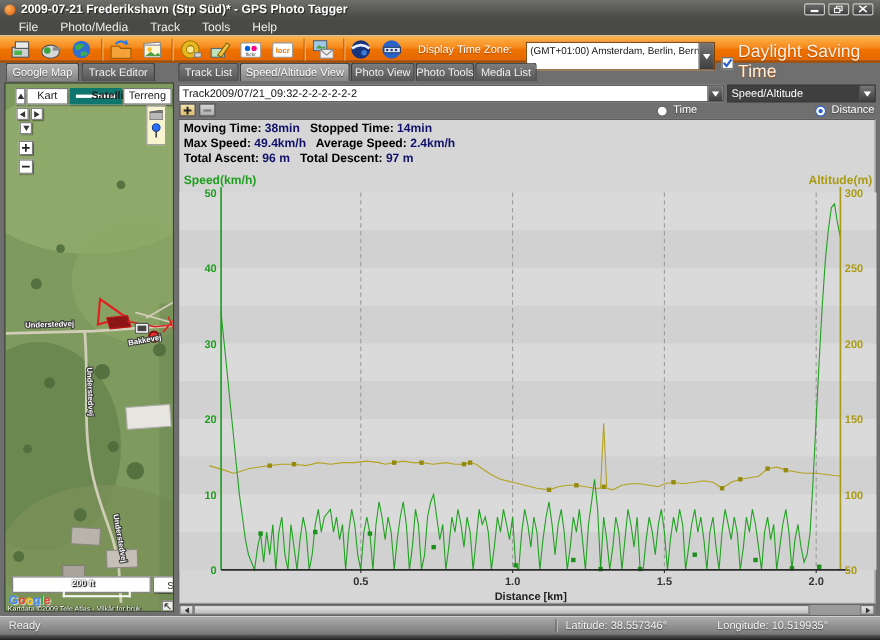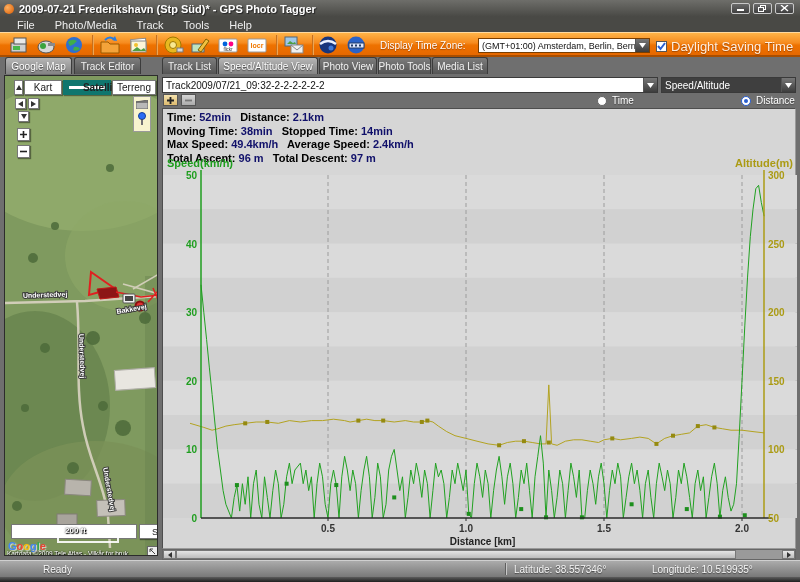--- a/index.html
+++ b/index.html
@@ -12,26 +12,26 @@
   .winbtns{position:absolute;right:6px;top:3px;display:flex;gap:3px;}
   .winbtn{width:19px;height:11px;background:linear-gradient(#6a6a6a,#3f3f3f);border:1px solid #c9c9c9;border-radius:2px;display:flex;align-items:center;justify-content:center;}
   
   .menubar{position:absolute;left:0;top:17px;width:800px;height:15px;background:#494945;display:flex;align-items:center;gap:2px;padding-left:8px;}
   .menuitem{color:#eee;font-size:11px;padding:0 9px;}
   
   .toolbar{position:absolute;left:0;top:32px;width:800px;height:25px;background:linear-gradient(#ffb347,#f68b1f 45%,#ee7200 55%,#e66800);border-top:1px solid #ffd9a0;border-bottom:2px solid #a84e00;}
   .tbicon{position:absolute;top:2px;width:22px;height:20px;display:flex;align-items:center;justify-content:center;}
   .tbsep{position:absolute;top:2px;width:2px;height:20px;background:linear-gradient(90deg,#b45400,#ffc070);}
   .tz-label{position:absolute;left:380px;top:7px;color:#fff;font-size:10px;text-shadow:0 1px 1px #a04800;}
-  .tz-combo{position:absolute;left:478px;top:5px;width:172px;height:15px;background:#fff;border:1px solid #7a3e00;display:flex;}
+  .tz-combo{position:absolute;left:478px;top:5px;width:172px;height:26px;background:#fff;border:1px solid #7a3e00;display:flex;}
   .tz-combo-value{flex:1;font-size:9px;color:#111;padding:2px 2px 0 3px;white-space:nowrap;overflow:hidden;}
   .combo-arrow{width:14px;height:100%;background:linear-gradient(#777,#3d3d3d);border-left:1px solid #555;display:flex;align-items:center;justify-content:center;}
   .dst{position:absolute;left:656px;top:6px;display:flex;align-items:center;gap:4px;}
   .dst-box{width:11px;height:11px;background:#fff;border:1px solid #555;display:flex;align-items:center;justify-content:center;}
-  .dst-label{color:#ffefdf;font-size:13px;text-shadow:0 1px 1px #a04800;}
+  .dst-label{color:#ffefdf;font-size:16px;text-shadow:0 1px 1px #a04800;}
   
   .tab{position:absolute;top:57px;height:17px;display:flex;align-items:center;justify-content:center;font-size:10px;color:#f0f0f0;background:linear-gradient(#7d7d7d,#555);border:1px solid #3c3c3c;border-bottom:none;border-radius:3px 3px 0 0;padding:0 7px;white-space:nowrap;}
   .tab.active{background:linear-gradient(#b6b6b6,#848484);color:#fff;font-weight:normal;text-shadow:0 1px 1px #444;}
   
   .map{position:absolute;left:4px;top:75px;width:154px;height:481px;border:1px solid #2c2c2c;background:#7fa05f;overflow:hidden;}
   .mapbtn{position:absolute;background:#fff;border:1px solid #777;display:flex;align-items:center;justify-content:center;box-shadow:1px 1px 1px rgba(0,0,0,.4);}
   .maptype{height:15px;font-size:10px;color:#222;}
   .maptype.sel{font-weight:bold;border:6px solid #0f766e;padding-left:28px;}
   .photo-panel{position:absolute;left:128px;top:20px;width:18px;height:36px;background:#f8f4cf;border:1px solid #999;display:flex;flex-direction:column;align-items:center;gap:3px;padding-top:3px;}
   .map-search{position:absolute;left:6px;top:448px;width:126px;height:15px;border:1px solid #777;font-size:9px;padding:0 2px;}
@@ -57,21 +57,21 @@
   .content{position:absolute;left:162px;top:108px;width:634px;height:441px;background:#d6d6d6;border:1px solid;border-color:#4e4e4e #9a9a9a #9a9a9a #4e4e4e;}
   .stats{position:absolute;left:4px;top:2px;}
   .stats-line{font-size:11px;font-weight:bold;color:#000;line-height:13.5px;white-space:pre;}
   .stat-value{color:#10106a;}
   #chart{position:absolute;left:0px;top:47px;}
   .hscroll{position:absolute;left:162px;top:549px;width:634px;height:11px;background:#9a9a9a;border:1px solid #666;display:flex;}
   .hs-arrow{width:13px;height:100%;background:linear-gradient(#e8e8e8,#bdbdbd);border:1px solid #777;display:flex;align-items:center;justify-content:center;}
   .hs-thumb{height:100%;width:560px;background:linear-gradient(#e4e4e4,#bcbcbc);border:1px solid #777;}
   
   .statusbar{position:absolute;left:0;top:560px;width:800px;height:17px;background:linear-gradient(#ababab,#787878);border-top:1px solid #cfcfcf;color:#f6f6f6;font-size:10px;text-shadow:0 1px 1px #444;}
-  .status-ready{position:absolute;left:8px;top:3px;margin-left:35px;}
+  .status-ready{position:absolute;left:8px;top:3px;}
   .status-div{position:absolute;left:505px;top:2px;width:2px;height:12px;border-left:1px solid #5e5e5e;border-right:1px solid #c8c8c8;}
   .status-lat{position:absolute;left:514px;top:3px;}
   .status-lon{position:absolute;left:652px;top:3px;}
   .bottomedge{position:absolute;left:0;top:577px;width:800px;height:5px;background:linear-gradient(#5c5c5c,#1f1f1f);}
   .axt{font:bold 10px "Liberation Sans",sans-serif;}
   .axtitle{font:bold 11px "Liberation Sans",sans-serif;}
   .xlab{font:bold 10px "Liberation Sans",sans-serif;}
   svg text.maproad{font:bold 7px "Liberation Sans",sans-serif;fill:#fff;stroke:#3a3a3a;stroke-width:2px;paint-order:stroke;}
 </style>
 </head>
@@ -394,21 +394,20 @@
     <span class="radio-dot"></span>
     <span class="radio-label">Time</span>
   </span>
   <span class="radio on" style="left:741px;top:95px">
     <span class="radio-dot"></span>
     <span class="radio-label">Distance</span>
   </span>
 
   <div class="content">
     <div class="stats">
-      <div class="stats-line"><span>Time:</span> <span class="stat-value">52min</span>&nbsp;&nbsp; <span>Distance:</span> <span class="stat-value">2.1km</span></div>
       <div class="stats-line"><span>Moving Time:</span> <span class="stat-value">38min</span>&nbsp;&nbsp; <span>Stopped Time:</span> <span class="stat-value">14min</span></div>
       <div class="stats-line"><span>Max Speed:</span> <span class="stat-value">49.4km/h</span>&nbsp;&nbsp; <span>Average Speed:</span> <span class="stat-value">2.4km/h</span></div>
       <div class="stats-line"><span>Total Ascent:</span> <span class="stat-value">96 m</span>&nbsp;&nbsp; <span>Total Descent:</span> <span class="stat-value">97 m</span></div>
     </div>
     <svg id="chart" width="634" height="392" viewBox="0 0 634 392">
         <rect x="0" y="19" width="634" height="34.3" fill="#dadada"></rect>
         <rect x="0" y="53.3" width="634" height="34.3" fill="#d1d1d1"></rect>
         <rect x="0" y="87.6" width="634" height="34.3" fill="#dadada"></rect>
         <rect x="0" y="121.89999999999999" width="634" height="34.3" fill="#d1d1d1"></rect>
         <rect x="0" y="156.2" width="634" height="34.3" fill="#dadada"></rect>

